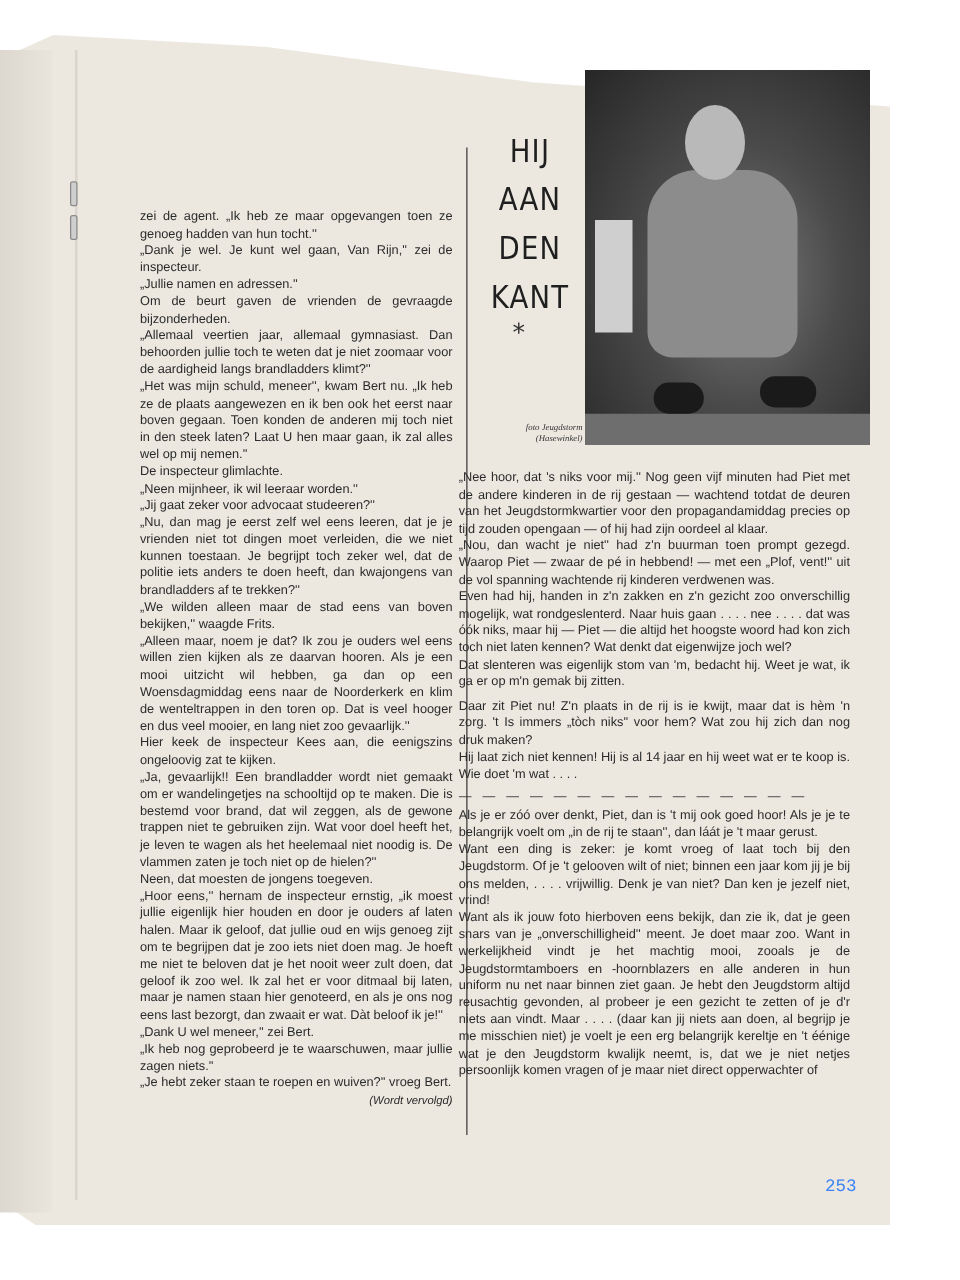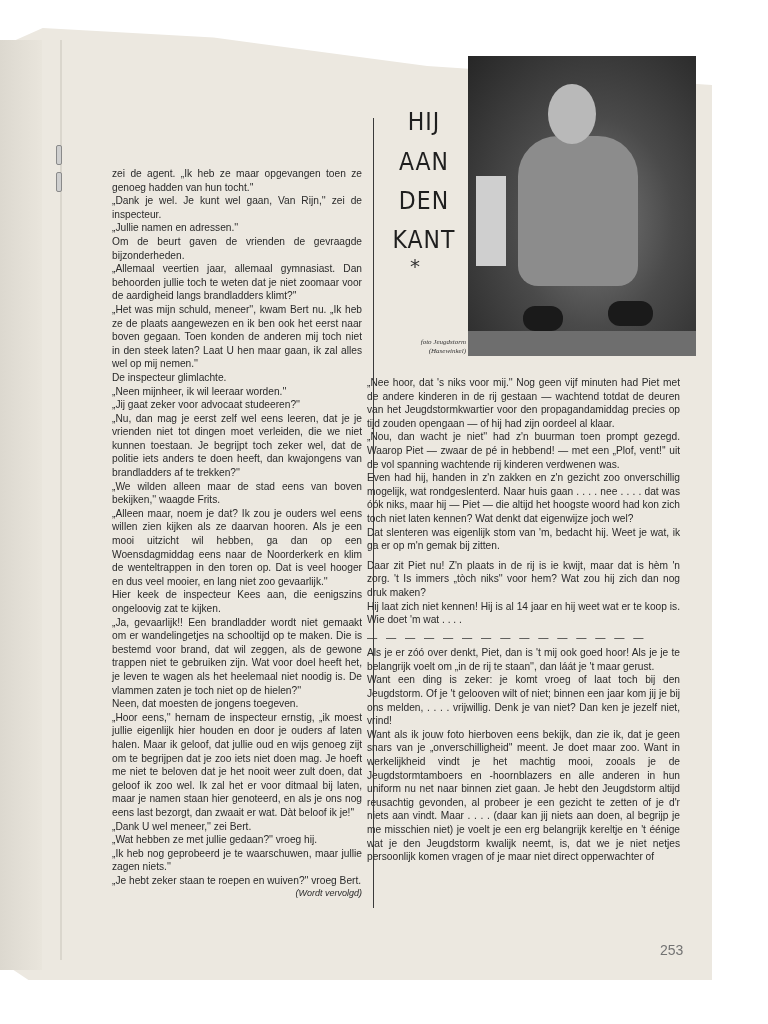--- a/index.html
+++ b/index.html
@@ -27,22 +27,22 @@
   .photo .boy-body { position:absolute; left:50px; top:80px; width:120px; height:150px; border-radius:40px 40px 20px 20px; background:#8c8c8c; }
   .photo .sock { position:absolute; left:8px; top:120px; width:30px; height:90px; background:#cfcfcf; }
   .photo .shoe1 { position:absolute; left:55px; top:250px; width:40px; height:25px; border-radius:12px; background:#1a1a1a; }
   .photo .shoe2 { position:absolute; left:140px; top:245px; width:45px; height:25px; border-radius:12px; background:#1a1a1a; }
   .photo .ground { position:absolute; left:0; top:275px; width:100%; height:25px; background:#6e6e6e; }
   .caption { position:absolute; left:400px; top:338px; width:66px; text-align:right;
              font-family:"Liberation Serif", serif; font-style:italic; font-size:7px; line-height:9px; color:#333; }
   .sep { margin:4px 0 2px; letter-spacing:3px; color:#333; text-align:left; white-space:nowrap; overflow:hidden; }
   .gap { height:6px; }
   .right-note { text-align:right; font-style:italic; font-size:9px; }
-  .pageno { position:absolute; left:660px; top:942px; font-family:Liberation Sans, sans-serif;
-            font-size:14px; color:#737373; }
+  .pageno { position:absolute; left:660px; top:942px; font-family:Liberation Mono, monospace;
+            font-size:14px; color:#3b82f6; }
 </style>
 </head>
 <body>
 
 <div class="page"></div>
 <div class="left-flap"></div>
 <div class="spine"></div>
 <div class="staple" style="top:145px"></div>
 <div class="staple" style="top:172px"></div>
 
@@ -57,21 +57,20 @@
   <p>„Neen mijnheer, ik wil leeraar worden.''</p>
   <p>„Jij gaat zeker voor advocaat studeeren?''</p>
   <p>„Nu, dan mag je eerst zelf wel eens leeren, dat je je vrienden niet tot dingen moet verleiden, die we niet kunnen toestaan. Je begrijpt toch zeker wel, dat de politie iets anders te doen heeft, dan kwajongens van brandladders af te trekken?''</p>
   <p>„We wilden alleen maar de stad eens van boven bekijken,'' waagde Frits.</p>
   <p>„Alleen maar, noem je dat? Ik zou je ouders wel eens willen zien kijken als ze daarvan hooren. Als je een mooi uitzicht wil hebben, ga dan op een Woensdagmiddag eens naar de Noorderkerk en klim de wenteltrappen in den toren op. Dat is veel hooger en dus veel mooier, en lang niet zoo gevaarlijk.''</p>
   <p>Hier keek de inspecteur Kees aan, die eenigszins ongeloovig zat te kijken.</p>
   <p>„Ja, gevaarlijk!! Een brandladder wordt niet gemaakt om er wandelingetjes na schooltijd op te maken. Die is bestemd voor brand, dat wil zeggen, als de gewone trappen niet te gebruiken zijn. Wat voor doel heeft het, je leven te wagen als het heelemaal niet noodig is. De vlammen zaten je toch niet op de hielen?''</p>
   <p>Neen, dat moesten de jongens toegeven.</p>
   <p>„Hoor eens,'' hernam de inspecteur ernstig, „ik moest jullie eigenlijk hier houden en door je ouders af laten halen. Maar ik geloof, dat jullie oud en wijs genoeg zijt om te begrijpen dat je zoo iets niet doen mag. Je hoeft me niet te beloven dat je het nooit weer zult doen, dat geloof ik zoo wel. Ik zal het er voor ditmaal bij laten, maar je namen staan hier genoteerd, en als je ons nog eens last bezorgt, dan zwaait er wat. Dàt beloof ik je!''</p>
   <p>„Dank U wel meneer,'' zei Bert.</p>
-  <p>„Wat hebben ze met jullie gedaan?'' vroeg hij.</p>
   <p>„Ik heb nog geprobeerd je te waarschuwen, maar jullie zagen niets.''</p>
   <p>„Je hebt zeker staan te roepen en wuiven?'' vroeg Bert.</p>
   <p class="right-note">(Wordt vervolgd)</p>
 </div>
 
 <div class="divider"></div>
 
 <div class="title">
   <div>HIJ</div>
   <div>AAN</div>

